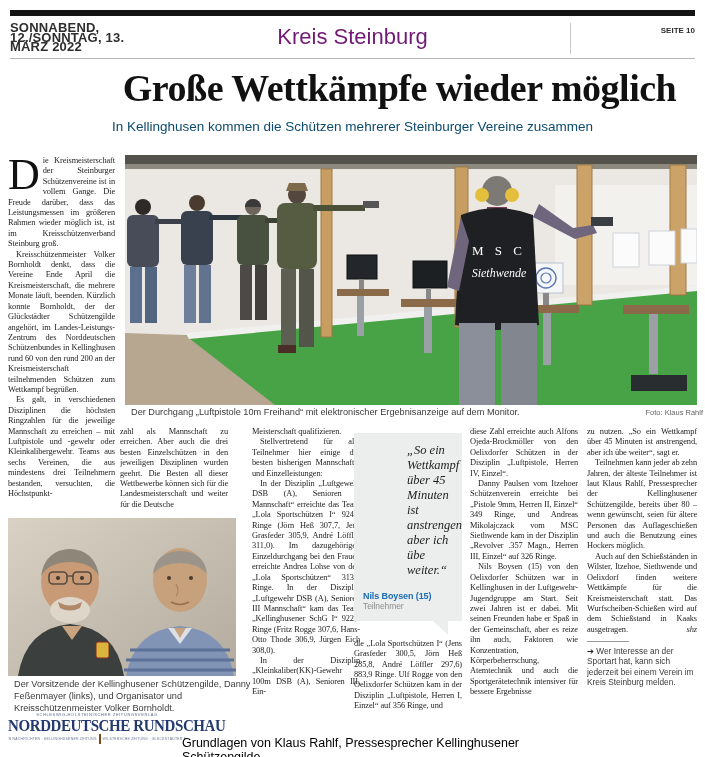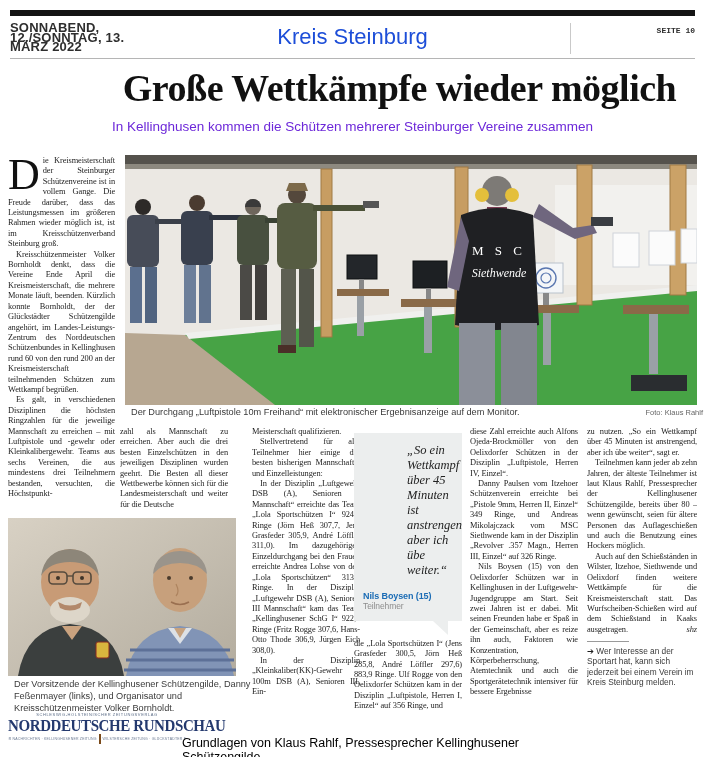--- a/index.html
+++ b/index.html
@@ -5,30 +5,30 @@
   html,body{margin:0;padding:0;background:#fff;}
   .page{position:relative;width:705px;height:757px;background:#ffffff;overflow:hidden;
         font-family:"Liberation Serif", serif;color:#1c1c1c;}
   .abs{position:absolute;}
 
   
   .topbar{left:10px;top:10px;width:685px;height:6px;background:#141414;}
   .dateline{left:10px;top:23px;width:170px;font-family:"Liberation Sans",sans-serif;
             font-size:13px;line-height:9.5px;font-weight:700;color:#2e2e2e;letter-spacing:.2px;}
   .section{left:0;top:24px;width:705px;text-align:center;font-family:"Liberation Sans",sans-serif;
-           font-size:22px;color:#1d4ed8;font-weight:400;}
+           font-size:22px;color:#701a75;font-weight:400;}
   .vline{left:570px;top:23px;width:1px;height:31px;background:#c9c9c9;}
-  .seite{left:560px;top:26px;width:135px;text-align:right;font-family:Liberation Mono, monospace;
+  .seite{left:560px;top:26px;width:135px;text-align:right;font-family:Liberation Sans, sans-serif;
          font-size:8px;font-weight:700;color:#2e2e2e;}
   .hrule{left:10px;top:58px;width:685px;height:1px;background:#b5b5b5;}
 
   .headline{left:0;top:66px;width:705px;text-align:center;font-family:"Liberation Serif",serif;
             font-size:38px;font-weight:600;color:#111;letter-spacing:-.5px;padding-left:47px;}
   .subhead{left:0;top:119px;width:705px;text-align:center;font-family:"Liberation Sans",sans-serif;
-           font-size:13.5px;color:#6d28d9;}
+           font-size:13.5px;color:#0c4a6e;}
 
   
   .col{font-size:8.4px;line-height:10.4px;text-align:justify;overflow:hidden;
        letter-spacing:-.1px;color:#1d1d1d;}
   .col p{margin:0;}
   .col p.ind{text-indent:8px;}
   .dropcap{float:left;font-size:44px;line-height:36px;padding:1px 3px 0 0;font-weight:400;color:#111;}
 
   .col1{left:8px;top:156px;width:107px;height:354px;}
   .col2{left:120px;top:427px;width:108px;height:90px;}

